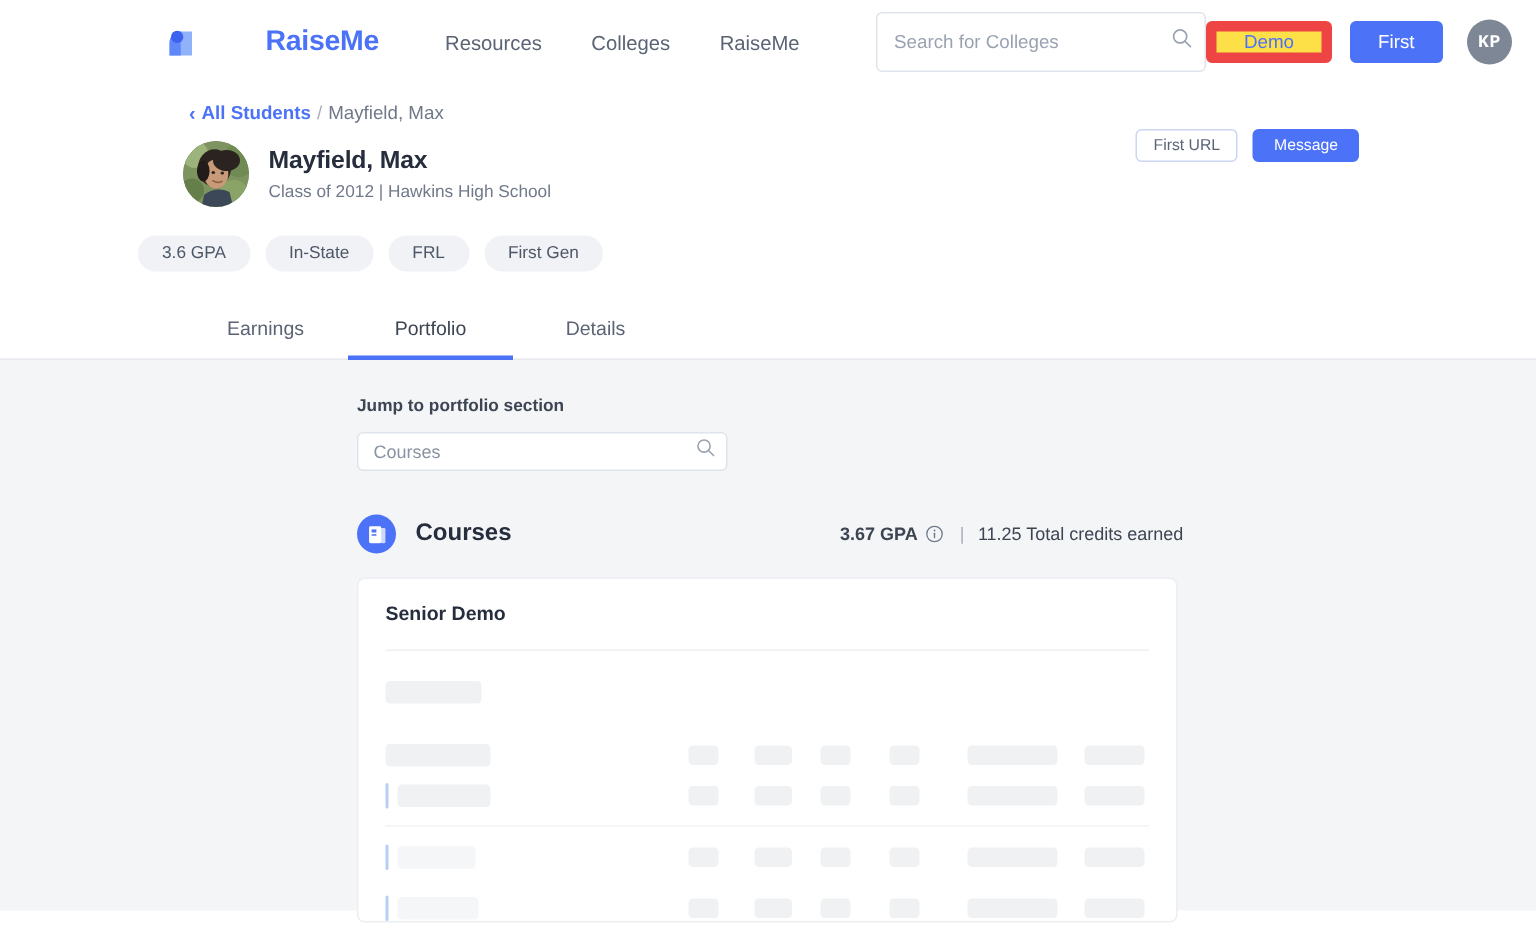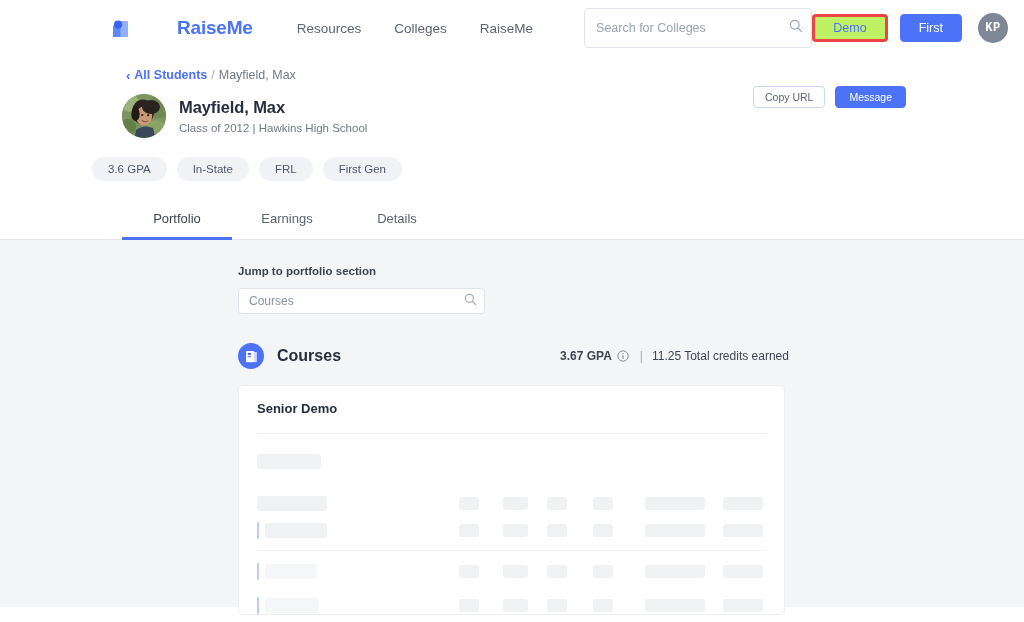--- a/index.html
+++ b/index.html
@@ -87,22 +87,22 @@
     gap: 12px;
   }
   .btn {
     font-family: "Liberation Sans", sans-serif;
     font-size: 12.5px;
     border-radius: 4px;
     cursor: pointer;
     white-space: nowrap;
   }
   .btn-outline {
-    background: #bef264;
-    border: 3px solid #ef4444;
+    background: #fde047;
+    border: 7px solid #ef4444;
     color: #4b72f7;
     height: 28px;
     padding: 0 18px;
   }
   .btn-solid {
     background: #4b72f7;
     border: 1px solid #4b72f7;
     color: #fff;
     height: 28px;
     padding: 0 18px;
@@ -457,35 +457,35 @@
           <path d="M14 36 q8 -6 17 -2 l3 12 l-22 0 z" fill="#3c4758"></path>
         </g>
       </svg>
     </div>
     <div class="person-meta">
       <div class="person-name">Mayfield, Max</div>
       <div class="person-sub">Class of 2012  |  Hawkins High School</div>
     </div>
 
     <div class="head-actions">
-      <button class="btn-sm-outline">Copy URL</button>
+      <button class="btn-sm-outline">First URL</button>
       <button class="btn-sm-solid">Message</button>
     </div>
   </div>
 
   <div class="chips">
     <span class="chip">3.6 GPA</span>
     <span class="chip">In-State</span>
     <span class="chip">FRL</span>
     <span class="chip">First Gen</span>
   </div>
 
   <div class="tabs">
+    <div class="tab">Earnings</div>
     <div class="tab active">Portfolio</div>
-    <div class="tab">Earnings</div>
     <div class="tab">Details</div>
   </div>
 </div>
 
 <div class="page-body">
 
   <div class="jump-label">Jump to portfolio section</div>
 
   <div class="jump-wrap">
     <input class="jump-input" type="text" placeholder="Courses" style="">

